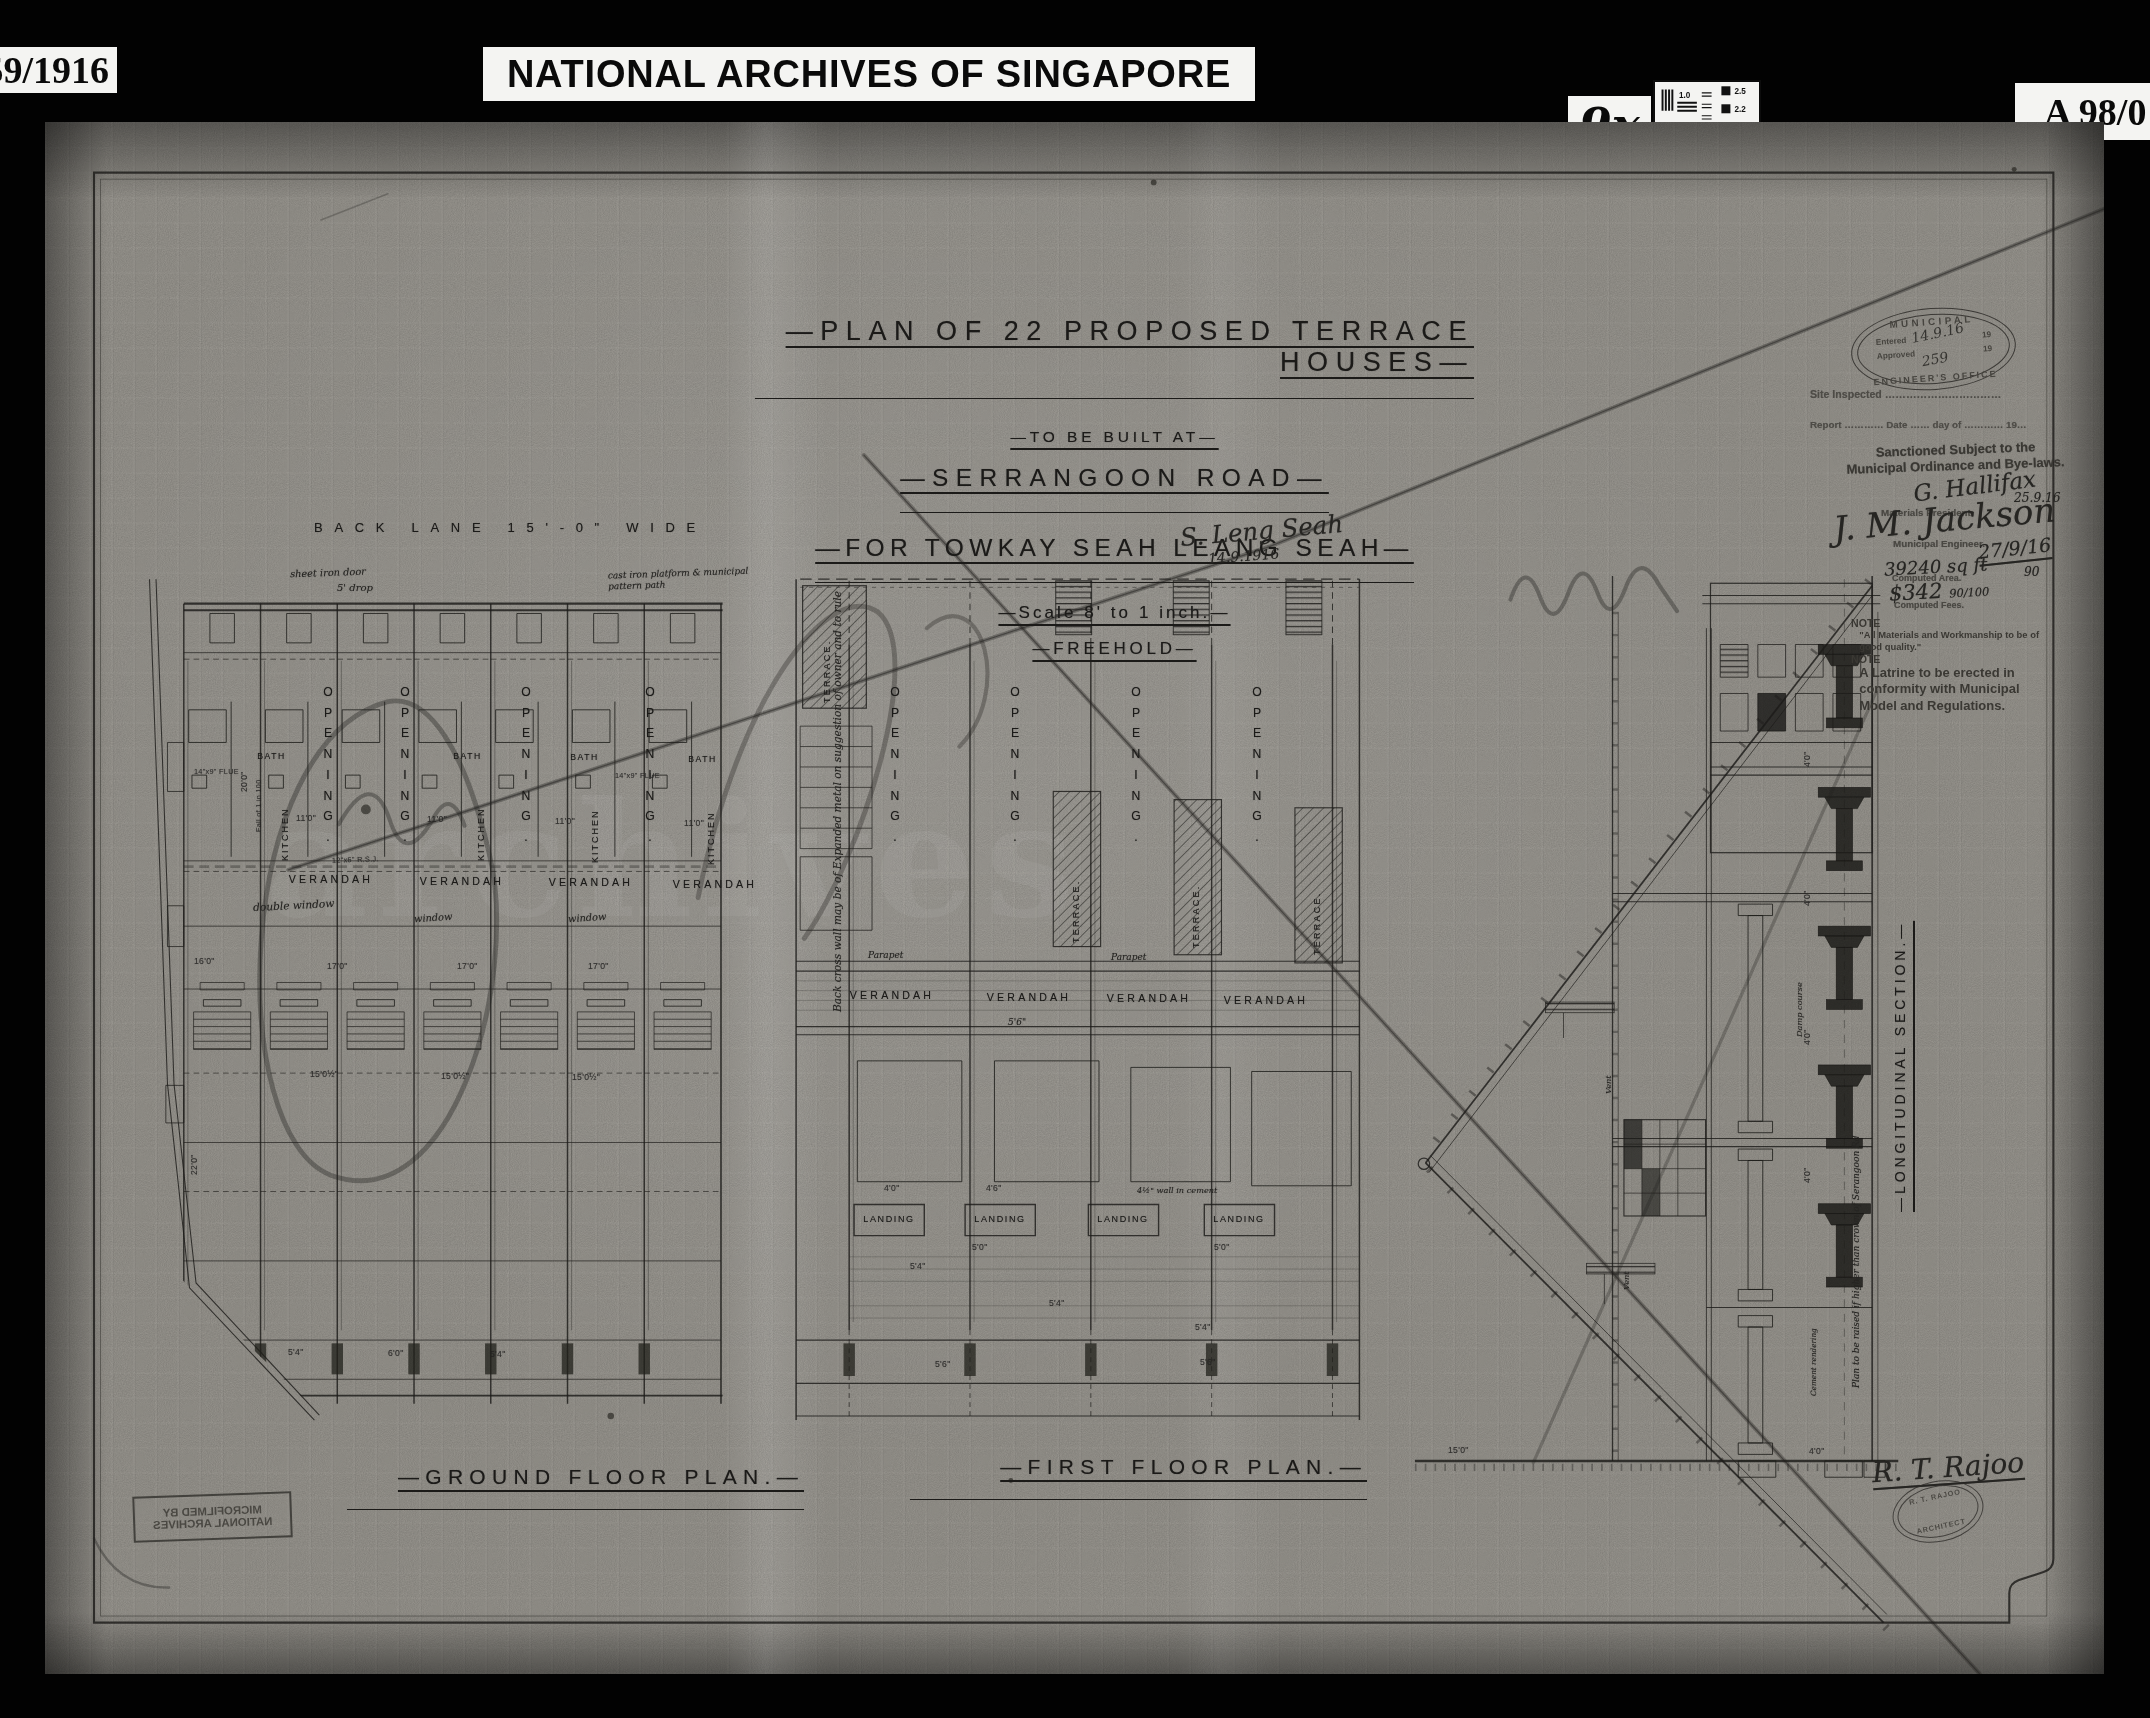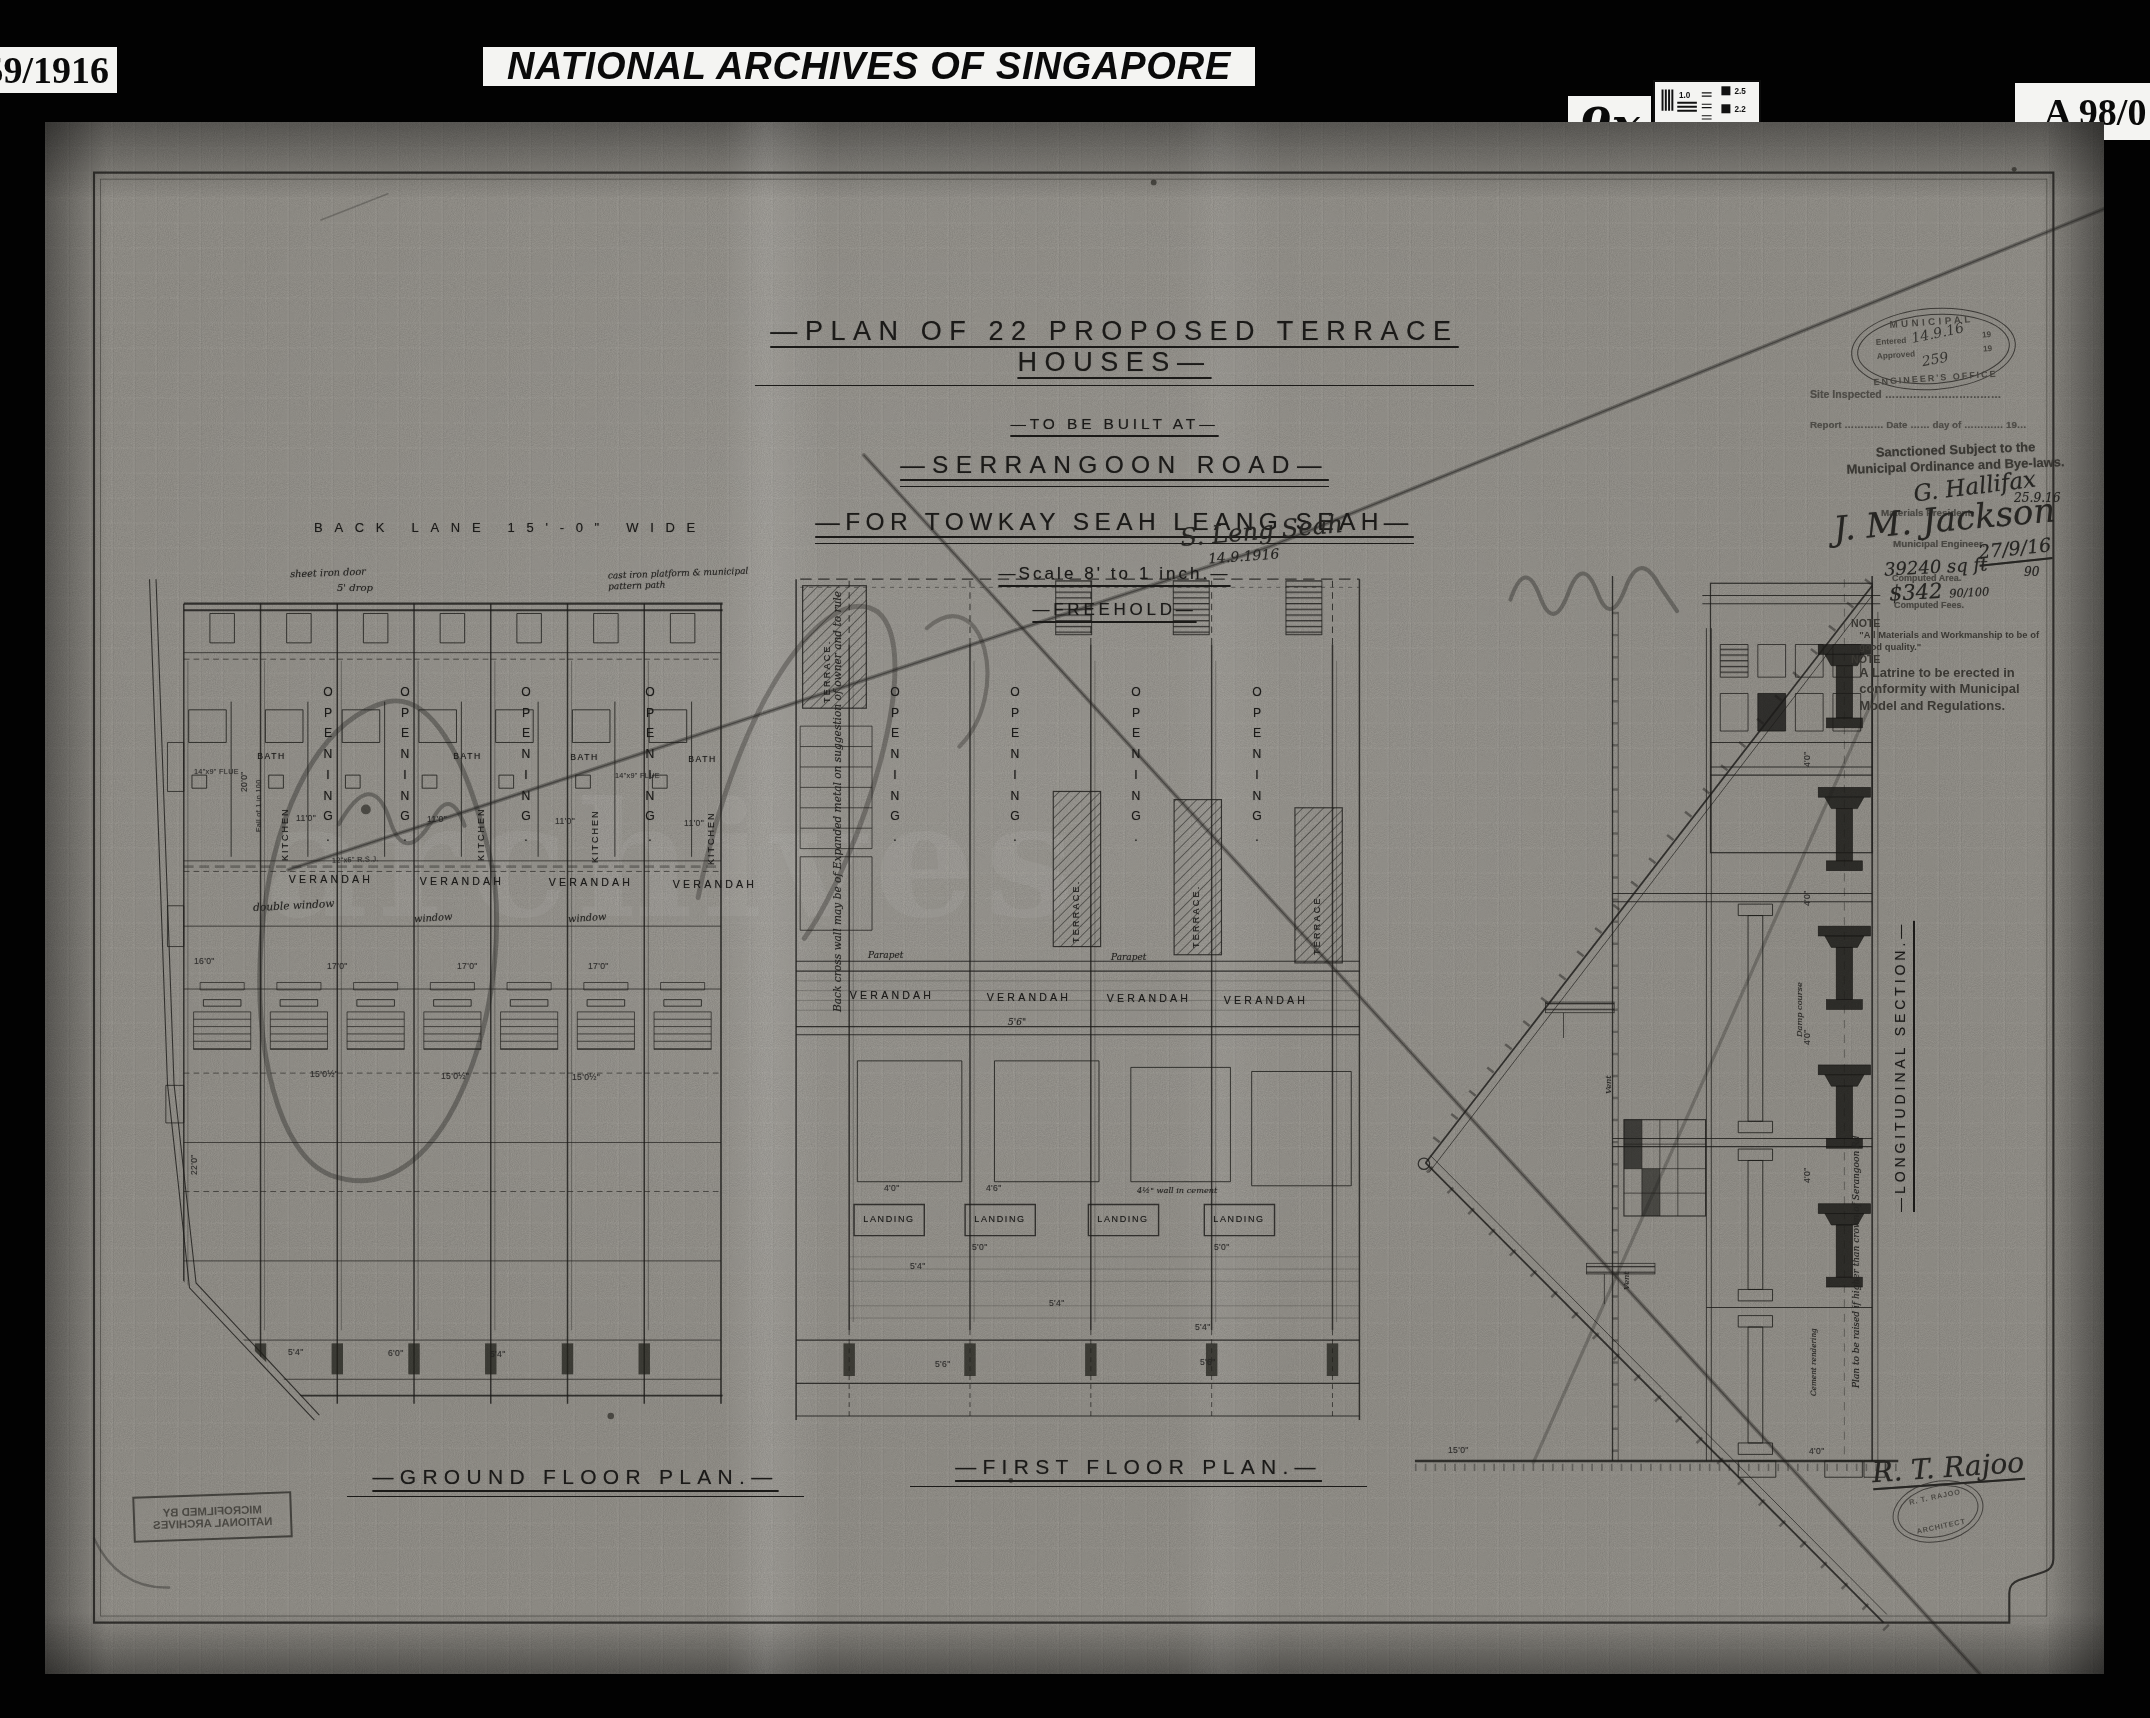--- a/index.html
+++ b/index.html
@@ -23,39 +23,39 @@
       repeating-linear-gradient(90deg, rgba(255,255,255,.045) 0 1.6px, rgba(0,0,0,.035) 1.6px 3.3px, rgba(0,0,0,0) 3.3px 22px),
       repeating-linear-gradient(0deg, rgba(255,255,255,.03) 0 2.4px, rgba(0,0,0,0) 2.4px 25px),
       #a19e97;}
   #sheet .txt{text-shadow:0 0 0.8px rgba(40,40,40,.55);}
   .arch{font-family:"Liberation Sans",sans-serif;color:#1b1a18;}
   .hand{font-family:"DejaVu Serif",serif;font-style:italic;color:#262522;white-space:nowrap;}
   .stamp{font-family:"Liberation Sans",sans-serif;font-weight:bold;color:#3a3833;}
   .dim{font-family:"Liberation Sans",sans-serif;font-size:8.6px;color:#222120;opacity:.85;white-space:nowrap;letter-spacing:.04em;}
   .ctr{text-align:center;}
   .u{text-decoration:underline;text-underline-offset:5.7px;text-decoration-thickness:1.6px;}
-  .u2{border-bottom:1.6px solid #1b1a18;padding-bottom:7px;}
+  .u2{border-bottom:1.6px solid #1b1a18;padding-bottom:20px;text-align:right;}
   .vup{writing-mode:vertical-rl;text-orientation:upright;letter-spacing:.55em;}
   .vrot{writing-mode:vertical-rl;transform:rotate(180deg);white-space:nowrap;}
   .r90{transform:rotate(-90deg);transform-origin:left top;white-space:nowrap;}
   .oval{border:1.6px solid #2e2c29;border-radius:50%;}
   .watermark{font-family:"DejaVu Serif",serif;font-weight:bold;font-size:159px;letter-spacing:.06em;
              color:rgba(255,255,255,.075);white-space:nowrap;}
   svg{display:block;}
 </style>
 </head>
 <body>
 
 <div id="stage">
 
   <div class="filmbox reel" style="left:0;top:47px;width:109px;height:46px;justify-content:flex-end;padding-right:8.2px;">
     <span>59/1916</span>
   </div>
 
-  <div class="filmbox natitle" style="left:483px;top:47px;width:772px;height:39px;font-style:italic;">
+  <div class="filmbox natitle" style="left:483px;top:47px;width:772px;height:54px;">
     <span>NATIONAL ARCHIVES OF SINGAPORE</span>
   </div>
 
   <div class="filmbox magx" style="left:1568px;top:96px;width:83px;height:56px;">
     <span>9x</span>
   </div>
 
   <div class="filmbox" style="left:1653px;top:80px;width:108px;height:77px;border:2.4px solid #0c0c0c;box-sizing:border-box;">
     <svg width="103" height="72" viewBox="0 0 126 88">
       <g stroke="#111" fill="none">

